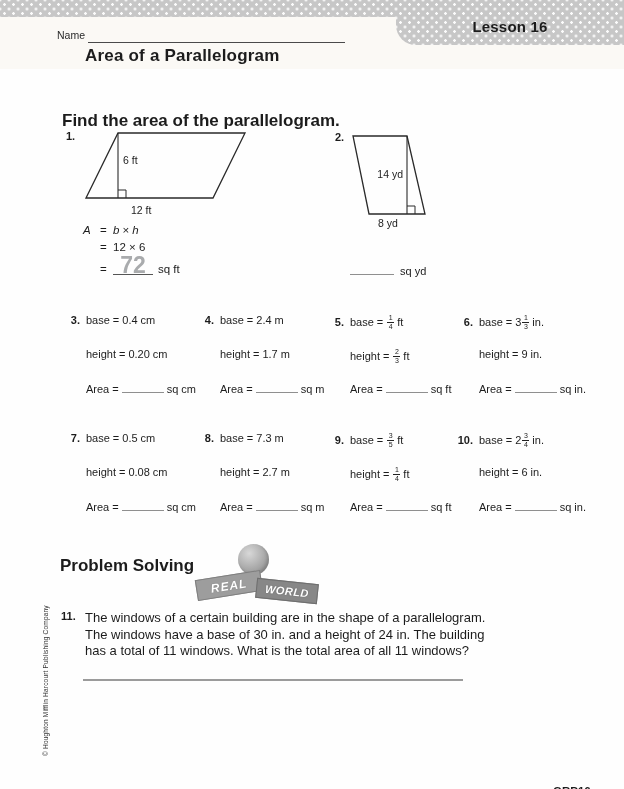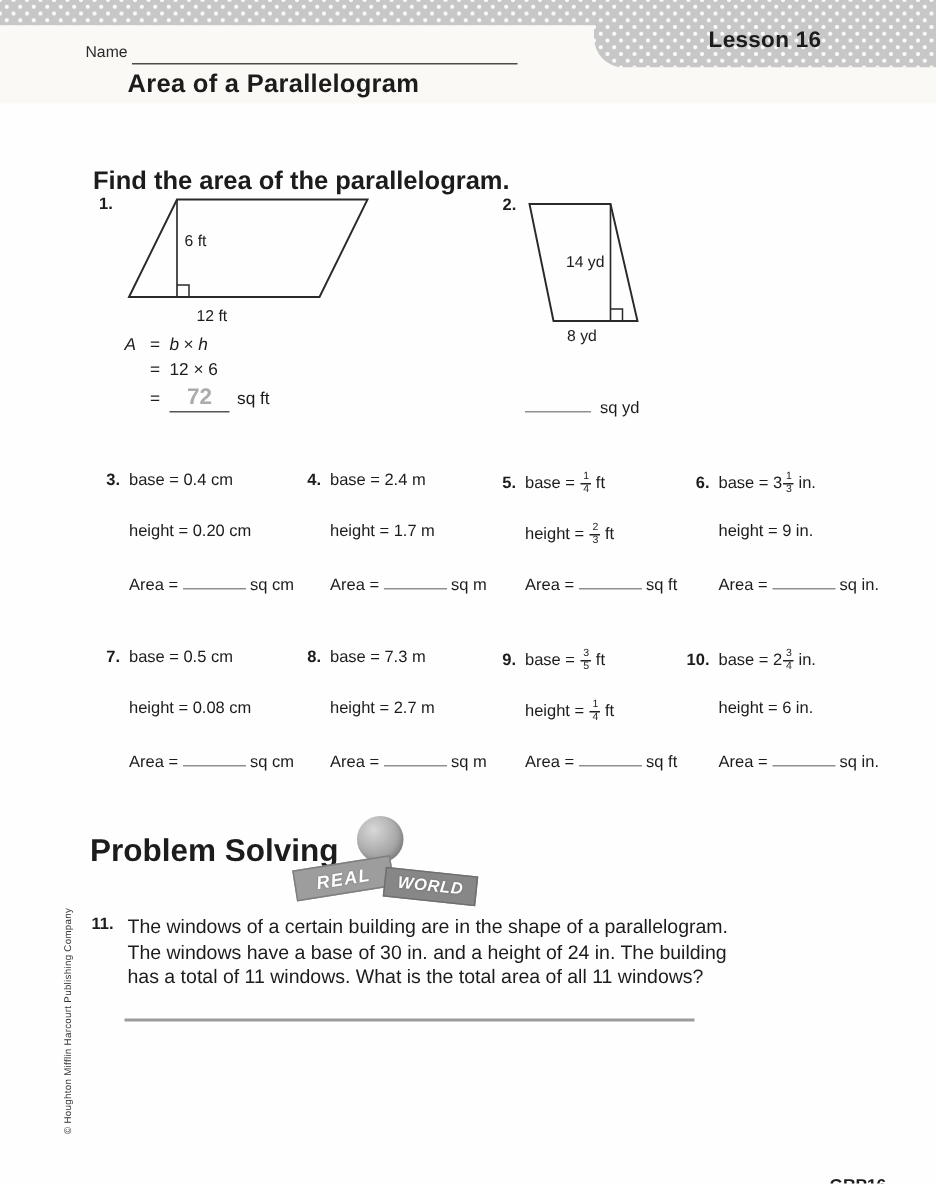--- a/index.html
+++ b/index.html
@@ -42,21 +42,21 @@
   
   .eq{position:absolute;left:83px;top:224px;font-size:11.5px;}
   .eq-row{display:flex;align-items:baseline;margin-bottom:5px;}
   .eq-cell-var{display:inline-block;width:17px;font-style:italic;}
   .eq-cell-sign{display:inline-block;width:13px;}
   .eq-it{font-style:italic;}
   .eq-rhs span{margin-right:3px;}
   .eq-ans-row{margin-top:2px;}
   .eq-answer{
     display:inline-block;min-width:30px;text-align:center;
-    font-size:15px;font-weight:bold;color:#a9abad;line-height:14px;
+    font-size:23px;font-weight:bold;color:#a9abad;line-height:14px;
     border-bottom:1.5px solid #555;padding:0 5px 2px 5px;
   }
   .eq-ans-unit{margin-left:5px;}
   
   .fig2-answer{position:absolute;left:350px;top:264px;font-size:11px;}
   .blank{display:inline-block;width:44px;border-bottom:1px solid #8f8f8f;height:10px;vertical-align:baseline;}
   
   .problems{
     position:absolute;left:60px;top:314px;
     display:grid;grid-template-columns:134px 130px 129px 150px;row-gap:16px;
@@ -66,21 +66,21 @@
   .p-num{display:inline-block;width:20px;text-align:right;font-weight:bold;margin-right:6px;}
   .p-label{margin-right:3px;}
   .p-sign{margin-right:3px;}
   .p-unit{margin-left:3px;}
   .val{display:inline-block;}
   .frac{display:inline-block;text-align:center;font-size:7px;line-height:1.15;vertical-align:-3px;margin-left:1px;}
   .fn{display:block;border-bottom:1px solid #222;padding:0 1.5px;}
   .fd{display:block;}
   .p-blank{display:inline-block;width:42px;border-bottom:1px solid #8f8f8f;height:10px;}
   
-  .ps-heading{position:absolute;left:60px;top:556px;font-size:21px;font-weight:bold;}
+  .ps-heading{position:absolute;left:60px;top:556px;font-size:17px;font-weight:bold;}
   .badge{position:absolute;left:196px;top:544px;width:120px;height:54px;}
   .globe{
     position:absolute;left:42px;top:0;width:31px;height:31px;border-radius:50%;
     background:radial-gradient(circle at 36% 30%, #d8d8d8, #a8a8a8 55%, #8d8d8d 90%);
     box-shadow:inset -2px -2px 3px rgba(0,0,0,.15);
   }
   .ribbon-real{
     position:absolute;left:0;top:31px;width:64px;height:19px;background:#9d9d9d;
     transform:rotate(-9deg);border:1px solid #7e7e7e;
     display:flex;align-items:center;justify-content:center;

